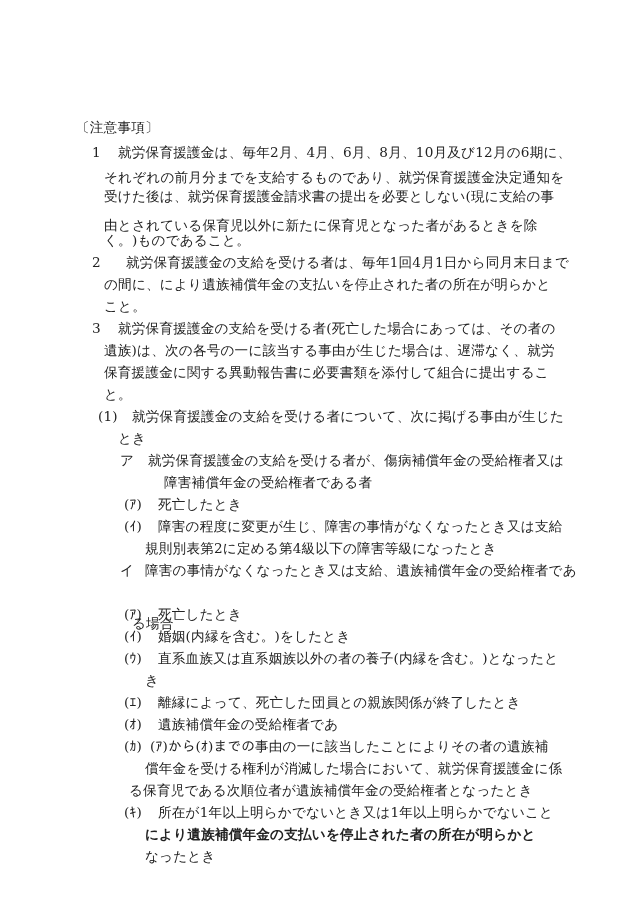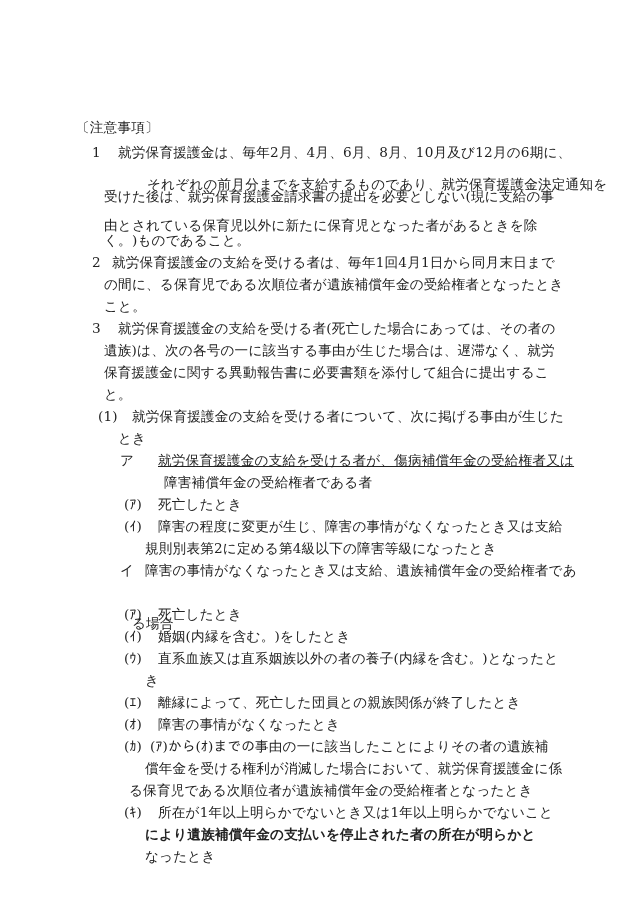--- a/index.html
+++ b/index.html
@@ -8,63 +8,63 @@
   .ln { position: absolute; font-size: 13.6px; line-height: 22px; white-space: nowrap; letter-spacing: 0.2px; }
 </style>
 </head>
 <body>
 
 <div>
   <div class="ln" style="left:76px;top:116px;">〔注意事項〕</div>
 
   <div class="ln" style="left:92px;top:141px;">1</div>
   <div class="ln" style="left:118px;top:141px;">就労保育援護金は、毎年2月、4月、6月、8月、10月及び12月の6期に、</div>
-  <div class="ln" style="left:104px;top:173px;margin-left:43px;">それぞれの前月分までを支給するものであり、就労保育援護金決定通知を</div>
+  <div class="ln" style="left:104px;top:166px;">それぞれの前月分までを支給するものであり、就労保育援護金決定通知を</div>
   <div class="ln" style="left:104px;top:185px;">受けた後は、就労保育援護金請求書の提出を必要としない(現に支給の事</div>
   <div class="ln" style="left:104px;top:207px;margin-top:7px;">由とされている保育児以外に新たに保育児となった者があるときを除</div>
   <div class="ln" style="left:104px;top:229px;">く。)ものであること。</div>
 
   <div class="ln" style="left:92px;top:251px;">2</div>
-  <div class="ln" style="left:112px;top:251px;">就労保育援護金の支給を受ける者は、毎年1回4月1日から同月末日まで</div>
-  <div class="ln" style="left:104px;top:273px;">の間に、る保育児である次順位者が遺族補償年金の受給権者となったとき</div>
+  <div class="ln" style="left:126px;top:251px;">就労保育援護金の支給を受ける者は、毎年1回4月1日から同月末日まで</div>
+  <div class="ln" style="left:104px;top:273px;">の間に、により遺族補償年金の支払いを停止された者の所在が明らかと</div>
   <div class="ln" style="left:104px;top:295px;">こと。</div>
 
   <div class="ln" style="left:92px;top:317px;">3</div>
   <div class="ln" style="left:118px;top:317px;">就労保育援護金の支給を受ける者(死亡した場合にあっては、その者の</div>
   <div class="ln" style="left:104px;top:339px;">遺族)は、次の各号の一に該当する事由が生じた場合は、遅滞なく、就労</div>
   <div class="ln" style="left:104px;top:361px;">保育援護金に関する異動報告書に必要書類を添付して組合に提出するこ</div>
   <div class="ln" style="left:104px;top:383px;">と。</div>
 
   <div class="ln" style="left:98px;top:405px;">(1)</div>
   <div class="ln" style="left:132px;top:405px;">就労保育援護金の支給を受ける者について、次に掲げる事由が生じた</div>
   <div class="ln" style="left:118px;top:427px;">とき</div>
 
   <div class="ln" style="left:120px;top:449px;">ア</div>
-  <div class="ln" style="left:158px;top:449px;text-decoration:underline;">就労保育援護金の支給を受ける者が、傷病補償年金の受給権者又は</div>
+  <div class="ln" style="left:148px;top:449px;">就労保育援護金の支給を受ける者が、傷病補償年金の受給権者又は</div>
   <div class="ln" style="left:132px;top:471px;margin-left:32px;">障害補償年金の受給権者である者</div>
   <div class="ln" style="left:124px;top:493px;">(ｱ)</div>
   <div class="ln" style="left:158px;top:493px;">死亡したとき</div>
   <div class="ln" style="left:124px;top:515px;">(ｲ)</div>
   <div class="ln" style="left:158px;top:515px;">障害の程度に変更が生じ、障害の事情がなくなったとき又は支給</div>
   <div class="ln" style="left:145px;top:537px;">規則別表第2に定める第4級以下の障害等級になったとき</div>
 
   <div class="ln" style="left:120px;top:559px;">イ</div>
   <div class="ln" style="left:145px;top:559px;">障害の事情がなくなったとき又は支給、遺族補償年金の受給権者であ</div>
   <div class="ln" style="left:132px;top:612px;">る場合</div>
   <div class="ln" style="left:124px;top:603px;">(ｱ)</div>
   <div class="ln" style="left:158px;top:603px;">死亡したとき</div>
   <div class="ln" style="left:124px;top:625px;">(ｲ)</div>
   <div class="ln" style="left:158px;top:625px;">婚姻(内縁を含む。)をしたとき</div>
   <div class="ln" style="left:124px;top:647px;">(ｳ)</div>
   <div class="ln" style="left:158px;top:647px;">直系血族又は直系姻族以外の者の養子(内縁を含む。)となったと</div>
   <div class="ln" style="left:145px;top:669px;">き</div>
   <div class="ln" style="left:124px;top:691px;">(ｴ)</div>
   <div class="ln" style="left:158px;top:691px;">離縁によって、死亡した団員との親族関係が終了したとき</div>
   <div class="ln" style="left:124px;top:713px;">(ｵ)</div>
-  <div class="ln" style="left:158px;top:713px;">障害の事情がなくなったとき</div>
+  <div class="ln" style="left:158px;top:713px;">遺族補償年金の受給権者であ</div>
   <div class="ln" style="left:124px;top:735px;">(ｶ)</div>
   <div class="ln" style="left:150px;top:735px;">(ｱ)から(ｵ)までの事由の一に該当したことによりその者の遺族補</div>
   <div class="ln" style="left:145px;top:757px;">償年金を受ける権利が消滅した場合において、就労保育援護金に係</div>
   <div class="ln" style="left:129px;top:779px;">る保育児である次順位者が遺族補償年金の受給権者となったとき</div>
   <div class="ln" style="left:124px;top:801px;">(ｷ)</div>
   <div class="ln" style="left:158px;top:801px;">所在が1年以上明らかでないとき又は1年以上明らかでないこと</div>
   <div class="ln" style="left:145px;top:823px;font-weight:bold;">により遺族補償年金の支払いを停止された者の所在が明らかと</div>
   <div class="ln" style="left:145px;top:845px;">なったとき</div>
 </div>
 

